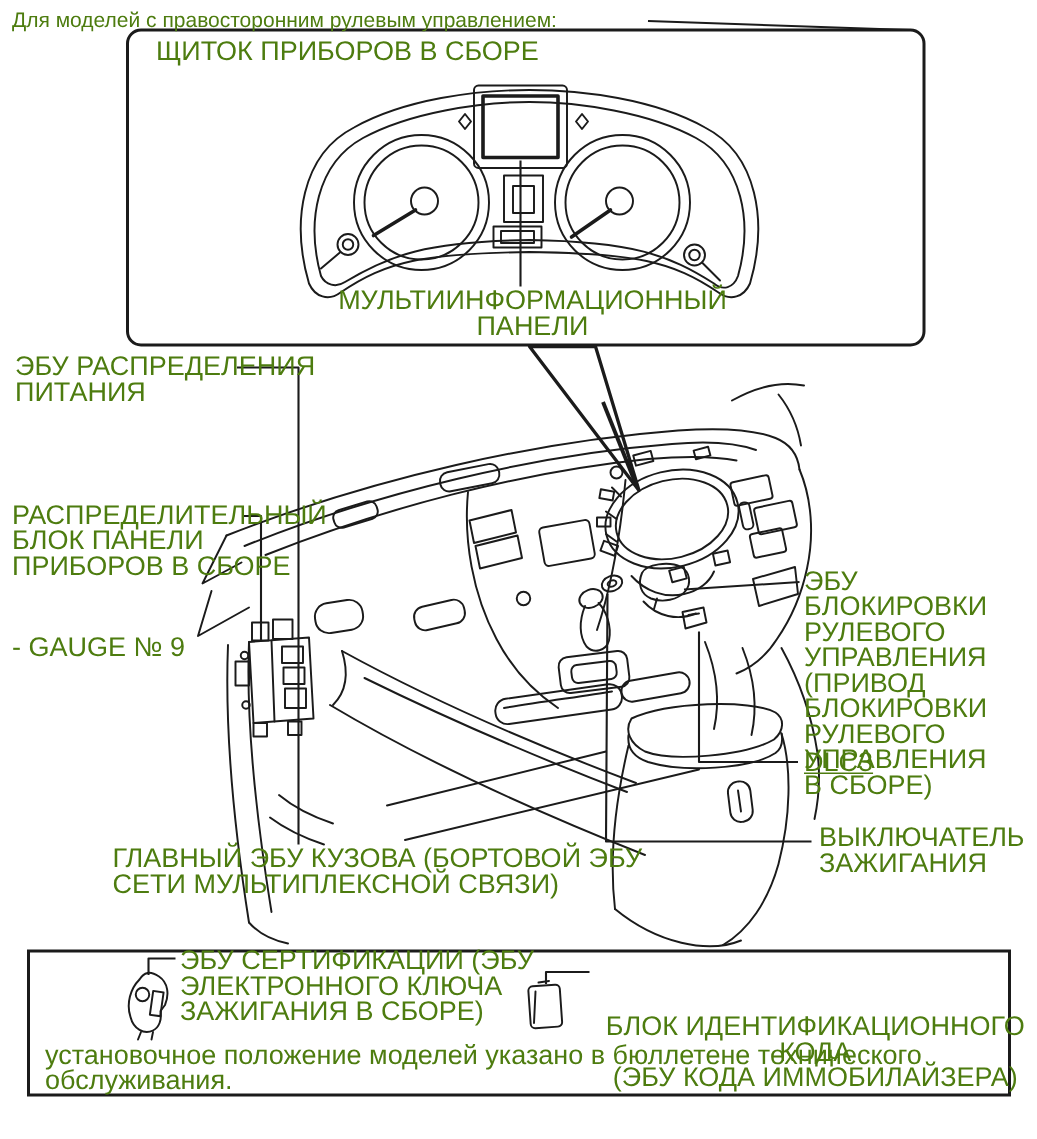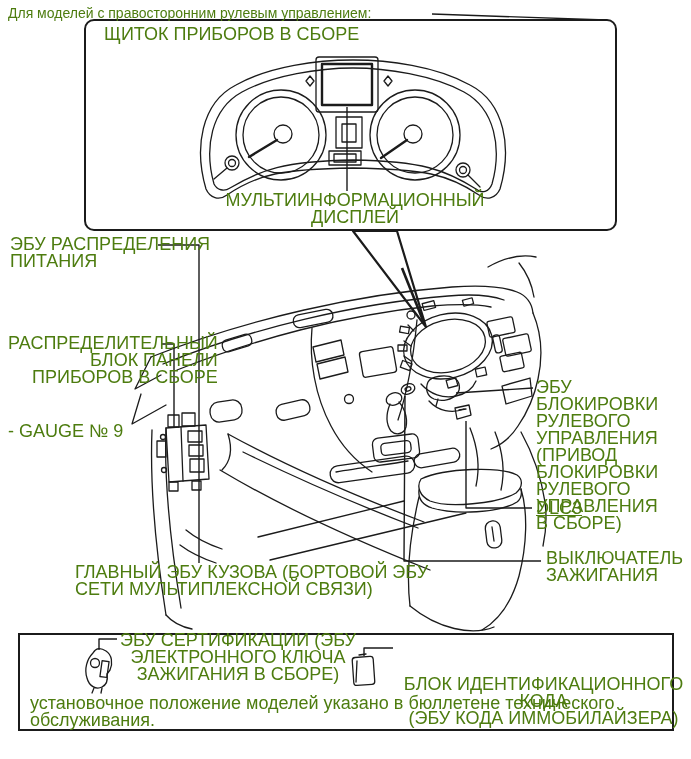--- a/index.html
+++ b/index.html
@@ -181,40 +181,40 @@
       <rect class="d" x="353" y="657" width="21" height="28" rx="3" transform="rotate(-4 363 671)"></rect>
       <path class="d" d="M 357,661 L 356,682"></path>
       <path class="d" d="M 359,655 L 366,654"></path>
       <path class="ld" d="M 364,656 L 364,648 L 393,648"></path>
     </g>
   </svg>
 
   <div class="lbl-layer">
     <div class="lbl title" style="left:8px;top:5px;">Для моделей с правосторонним рулевым управлением:</div>
     <div class="lbl" style="left:104px;top:26px;">ЩИТОК ПРИБОРОВ В СБОРЕ</div>
-    <div class="lbl" style="left:200px;top:192px;width:310px;text-align:center;">МУЛЬТИИНФОРМАЦИОННЫЙ ДИСПЛЕЙ</div>
+    <div class="lbl" style="left:200px;top:192px;width:310px;text-align:center;">МУЛЬТИИНФОРМАЦИОННЫЙ ПАНЕЛИ</div>
     <div class="lbl" style="left:10px;top:236px;">ЭБУ РАСПРЕДЕЛЕНИЯ
 ПИТАНИЯ</div>
-    <div class="lbl" style="left:8px;top:335px;text-align:right;">РАСПРЕДЕЛИТЕЛЬНЫЙ
+    <div class="lbl" style="left:8px;top:335px;">РАСПРЕДЕЛИТЕЛЬНЫЙ
 БЛОК ПАНЕЛИ
 ПРИБОРОВ В СБОРЕ</div>
     <div class="lbl" style="left:8px;top:423px;">- GAUGE № 9</div>
     <div class="lbl" style="left:75px;top:564px;">ГЛАВНЫЙ ЭБУ КУЗОВА (БОРТОВОЙ ЭБУ
 СЕТИ МУЛЬТИПЛЕКСНОЙ СВЯЗИ)</div>
     <div class="lbl" style="left:536px;top:379px;">ЭБУ БЛОКИРОВКИ
 РУЛЕВОГО
 УПРАВЛЕНИЯ
 (ПРИВОД БЛОКИРОВКИ
 РУЛЕВОГО
 УПРАВЛЕНИЯ
 В СБОРЕ)</div>
     <div class="lbl" style="left:536px;top:500px;text-decoration:underline;">DLC3</div>
     <div class="lbl" style="left:546px;top:550px;">ВЫКЛЮЧАТЕЛЬ
 ЗАЖИГАНИЯ</div>
-    <div class="lbl" style="left:120px;top:632px;text-align:center;">ЭБУ СЕРТИФИКАЦИИ (ЭБУ
+    <div class="lbl" style="left:120px;top:632px;">ЭБУ СЕРТИФИКАЦИИ (ЭБУ
 ЭЛЕКТРОННОГО КЛЮЧА
 ЗАЖИГАНИЯ В СБОРЕ)</div>
     <div class="lbl" style="left:396px;top:676px;text-align:center;">БЛОК ИДЕНТИФИКАЦИОННОГО КОДА
 (ЭБУ КОДА ИММОБИЛАЙЗЕРА)</div>
     <div class="lbl" style="left:30px;top:695px;">установочное положение моделей указано в бюллетене технического обслуживания.</div>
   </div>
 
 </div>
 
 </body></html>

